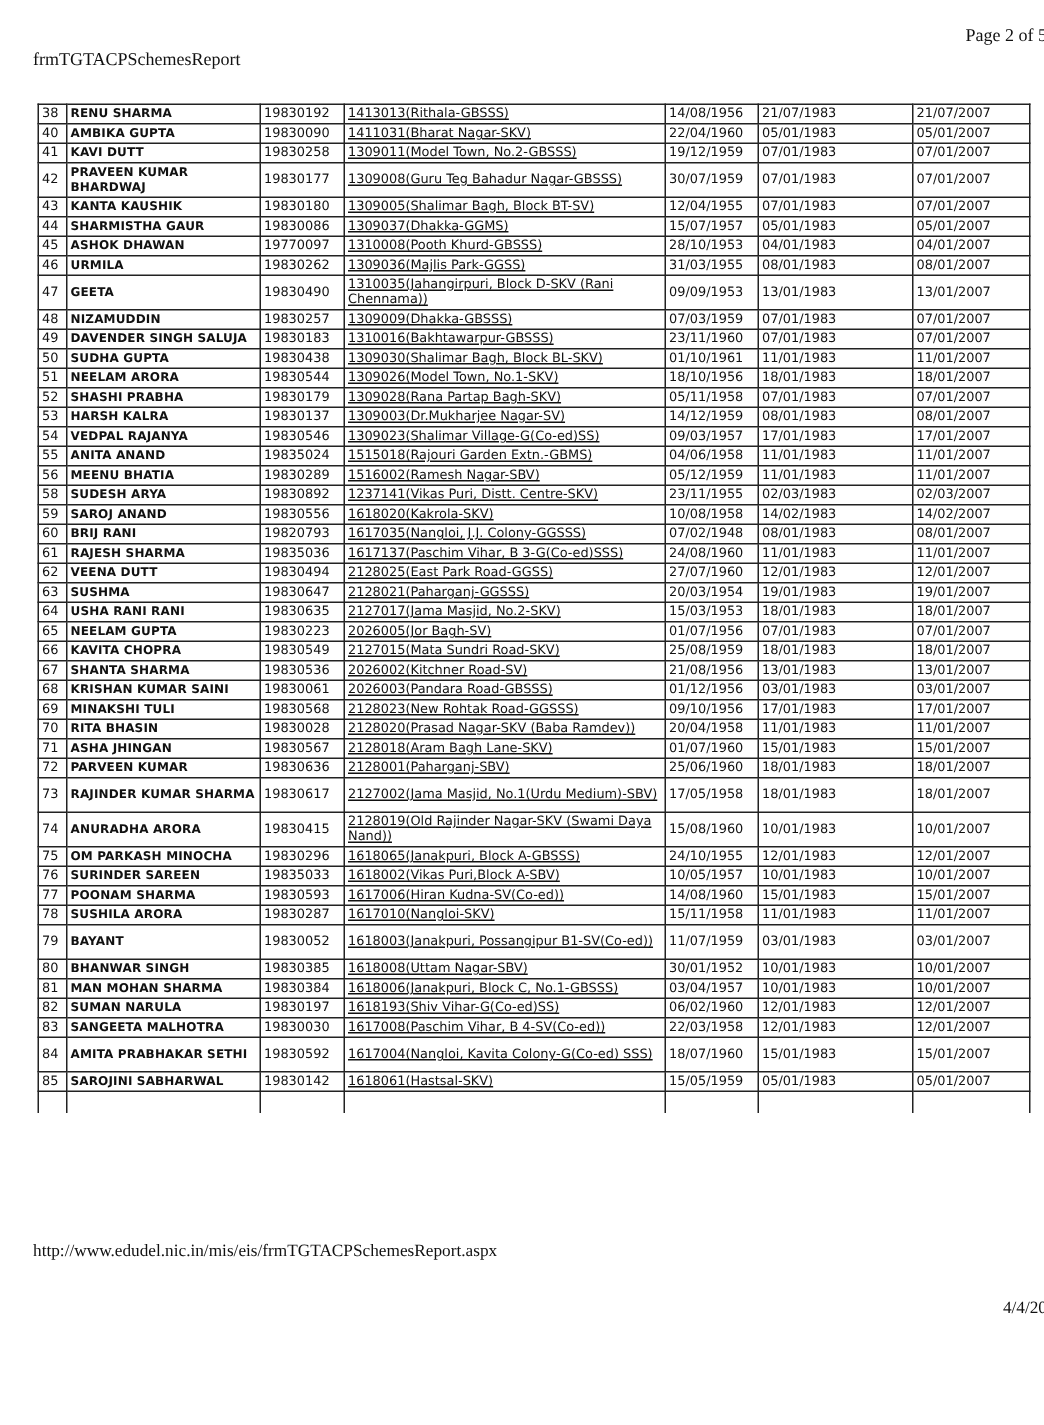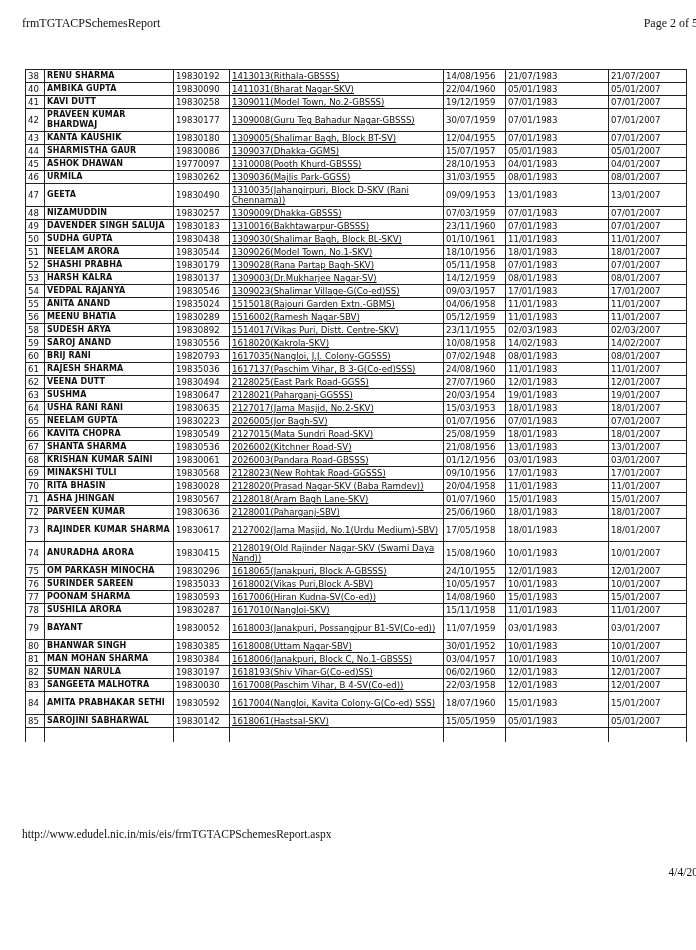--- a/index.html
+++ b/index.html
@@ -1,17 +1,17 @@
 <!DOCTYPE html>
 <html><head>
 <meta charset="utf-8">
 <style>
   html, body { margin:0; padding:0; background:#ffffff; }
   body { width:696px; height:950px; position:relative; overflow:hidden; color:#111; }
-  .hdr-title { position:absolute; left:22px; top:16px; font-family:"Liberation Serif", serif; font-size:12px; color:#111; }
+  .hdr-title { position:absolute; left:22px; top:32px; font-family:"Liberation Serif", serif; font-size:12px; color:#111; }
   .hdr-page  { position:absolute; right:-2px; top:16px; font-family:"Liberation Serif", serif; font-size:12px; color:#111; white-space:nowrap; }
   .ftr-url   { position:absolute; left:22px; top:828px; font-family:"Liberation Serif", serif; font-size:11.5px; color:#111; }
   .ftr-date  { position:absolute; right:-2px; top:866px; font-family:"Liberation Serif", serif; font-size:11.5px; color:#111; white-space:nowrap; }
 
   table.report { position:absolute; left:25px; top:69px; border-collapse:collapse; table-layout:fixed; width:656px;
     font-family:"DejaVu Sans", sans-serif; font-size:8.6px; }
   table.report td { border:1px solid #222; padding:0 2px; vertical-align:middle; line-height:10px; height:12px; overflow:hidden; }
   table.report tr.tall td { height:22px; }
   table.report tr.blank td { height:14px; border-bottom:none; }
   td.sno  { width:14px; }
@@ -189,21 +189,21 @@
         <td class="id">19830289</td>
         <td class="sch">1516002(Ramesh Nagar-SBV)</td>
         <td class="dob">05/12/1959</td>
         <td class="join">11/01/1983</td>
         <td class="acp">11/01/2007</td>
       </tr>
       <tr>
         <td class="sno">58</td>
         <td class="name">SUDESH ARYA</td>
         <td class="id">19830892</td>
-        <td class="sch">1514017(Vikas Puri, Distt. Centre-SKV)</td>
+        <td class="sch">1237141(Vikas Puri, Distt. Centre-SKV)</td>
         <td class="dob">23/11/1955</td>
         <td class="join">02/03/1983</td>
         <td class="acp">02/03/2007</td>
       </tr>
       <tr>
         <td class="sno">59</td>
         <td class="name">SAROJ ANAND</td>
         <td class="id">19830556</td>
         <td class="sch">1618020(Kakrola-SKV)</td>
         <td class="dob">10/08/1958</td>

